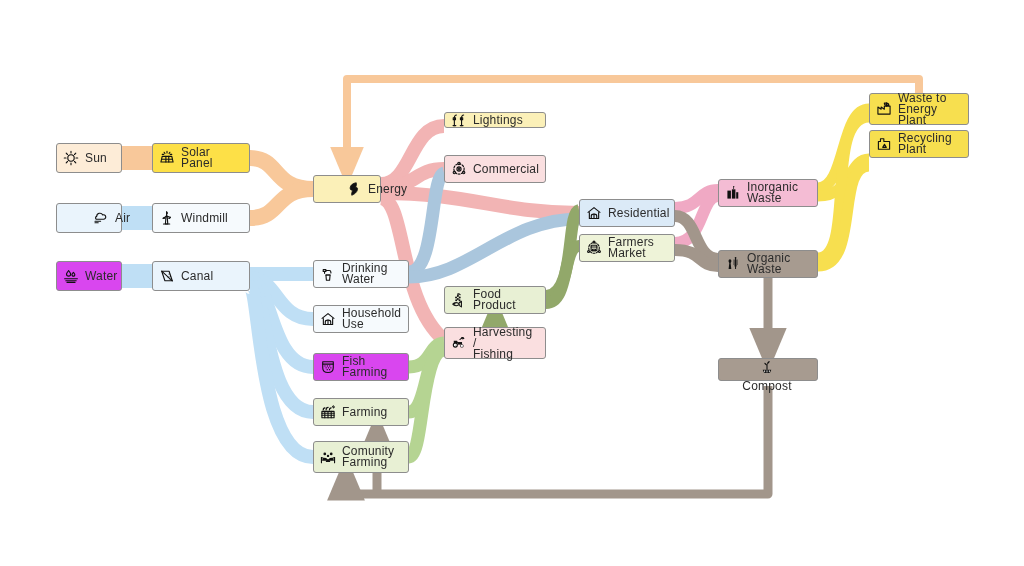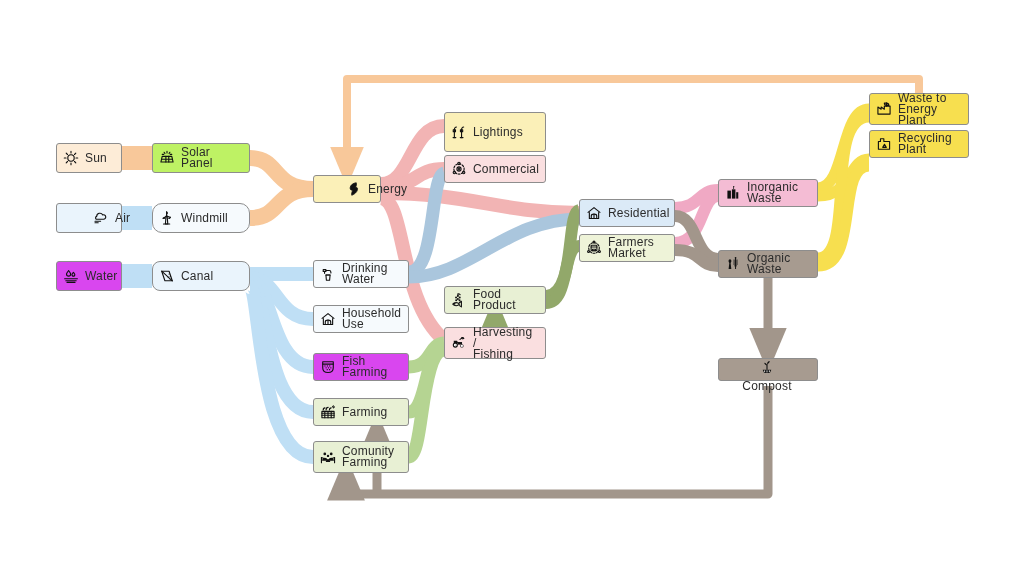--- a/index.html
+++ b/index.html
@@ -187,46 +187,46 @@
       <div class="node" style="left: 56px; top: 261px; width: 66px; height: 30px; background: #d946ef; border-color: rgb(141, 141, 141);">
         <span class="ico">
           <svg viewBox="0 0 20 20">
             <path d="M7 3.2c1.6 2 2.6 3.2 2.6 4.4a2.6 2.6 0 11-5.2 0C4.4 6.4 5.4 5.2 7 3.2z" stroke="#111" fill="none" stroke-width="1.4" stroke-linecap="round" stroke-linejoin="round"></path>
             <path d="M13 5.4c1.1 1.4 1.8 2.2 1.8 3a1.8 1.8 0 11-3.6 0c0-.8.7-1.6 1.8-3z" stroke="#111" fill="none" stroke-width="1.4" stroke-linecap="round" stroke-linejoin="round"></path>
             <path d="M2 13.5h16M3.5 16h13M5 18h10" stroke="#111" fill="none" stroke-width="1.4" stroke-linecap="round" stroke-linejoin="round"></path>
           </svg>
         </span>
         <span class="lbl">Water</span>
       </div>
-      <div class="node" style="left: 152px; top: 143px; width: 98px; height: 30px; background: #bef264; border-color: rgb(141, 141, 141);">
+      <div class="node" style="left: 152px; top: 143px; width: 98px; height: 30px; background: #fde047; border-color: rgb(141, 141, 141);">
         <span class="ico">
           <svg viewBox="0 0 20 20">
             <g stroke="#111" fill="none" stroke-width="1.4" stroke-linecap="round" stroke-linejoin="round">
               <path d="M4 8h12l1.6 7H2.4z"></path>
               <path d="M3.2 11.5h13.6M8.6 8v7M12.2 8v7"></path>
               <path d="M10 1.6v2M6.4 2.8l1 1.6M13.6 2.8l-1 1.6M4 5.4h2M14 5.4h2"></path>
             </g>
           </svg>
         </span>
         <span class="lbl">Solar Panel</span>
       </div>
-      <div class="node" style="left: 152px; top: 203px; width: 98px; height: 30px; background: rgb(246, 250, 253); border-color: rgb(141, 141, 141); border-radius: 10px;">
+      <div class="node" style="left: 152px; top: 203px; width: 98px; height: 30px; background: rgb(246, 250, 253); border-color: rgb(141, 141, 141);">
         <span class="ico">
           <svg viewBox="0 0 20 20">
             <g stroke="#111" fill="none" stroke-width="1.4" stroke-linecap="round" stroke-linejoin="round">
               <path d="M8.8 7.5L8 17.5h3L10.2 7.5z"></path>
               <path d="M9.5 7.2V2.4M9.5 7.6l4.6 1.6M9.4 7.8l-4.2 2.6"></path>
               <path d="M9.5 2.4c1 .6 1.2 1.6.6 2.2M14.1 9.2c-.3 1.1-1.2 1.5-2 1.2M5.2 10.4c.8-.8 1.8-.6 2.2.2"></path>
               <path d="M5.6 17.5h7.8"></path>
             </g>
           </svg>
         </span>
         <span class="lbl">Windmill</span>
       </div>
-      <div class="node" style="left: 152px; top: 261px; width: 98px; height: 30px; background: rgb(234, 244, 252); border-color: rgb(141, 141, 141); border-radius: 8px;">
+      <div class="node" style="left: 152px; top: 261px; width: 98px; height: 30px; background: rgb(234, 244, 252); border-color: rgb(141, 141, 141);">
         <span class="ico">
           <svg viewBox="0 0 20 20">
             <g stroke="#111" fill="none" stroke-width="1.4" stroke-linecap="round" stroke-linejoin="round">
               <path d="M3.4 4h9.2L16.6 16H7.4z"></path>
               <path d="M3.4 4l13.2 12"></path>
               <circle cx="12.6" cy="7.6" r=".7" fill="#111" stroke="none"></circle>
               <circle cx="14" cy="10.4" r=".7" fill="#111" stroke="none"></circle>
               <circle cx="11.4" cy="11.4" r=".7" fill="#111" stroke="none"></circle>
               <circle cx="13" cy="13.4" r=".7" fill="#111" stroke="none"></circle>
             </g>
@@ -316,21 +316,21 @@
             </g>
             <g stroke="#111" fill="none" stroke-width="1.4" stroke-linecap="round" stroke-linejoin="round">
               <path d="M1.8 10.6L10 13.8l8.2-3.2"></path>
               <path d="M1.8 10.6v6.6M18.2 10.6v6.6"></path>
             </g>
           </svg>
         </span>
         <span class="lbl">Comunity
 Farming</span>
       </div>
-      <div class="node" style="left: 444px; top: 112px; width: 102px; height: 40px; background: rgb(251, 240, 184); border-color: rgb(141, 141, 141);">
+      <div class="node" style="left: 444px; top: 112px; width: 102px; height: 16px; background: rgb(251, 240, 184); border-color: rgb(141, 141, 141);">
         <span class="ico">
           <svg viewBox="0 0 20 20">
             <g stroke="#111" fill="none" stroke-width="1.4" stroke-linecap="round" stroke-linejoin="round">
               <path d="M4.2 17V7.2c0-2 1.1-3.4 2.6-3.4"></path>
               <path d="M2.8 7.2h2.8v2.4H2.8z"></path>
               <path d="M2.6 17h3.4"></path>
               <path d="M13.2 17V7.2c0-2 1.1-3.4 2.6-3.4"></path>
               <path d="M11.8 7.2h2.8v2.4h-2.8z"></path>
               <path d="M11.6 17h3.4"></path>
             </g>

